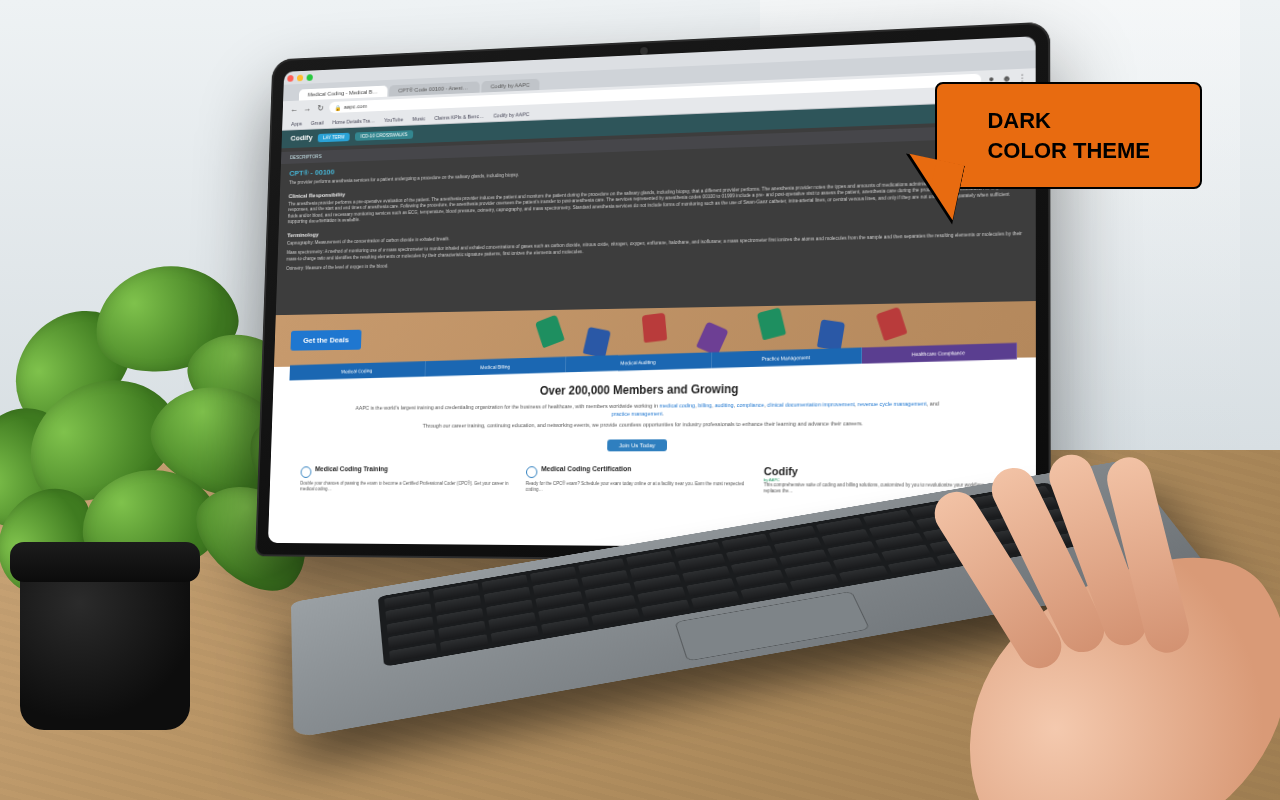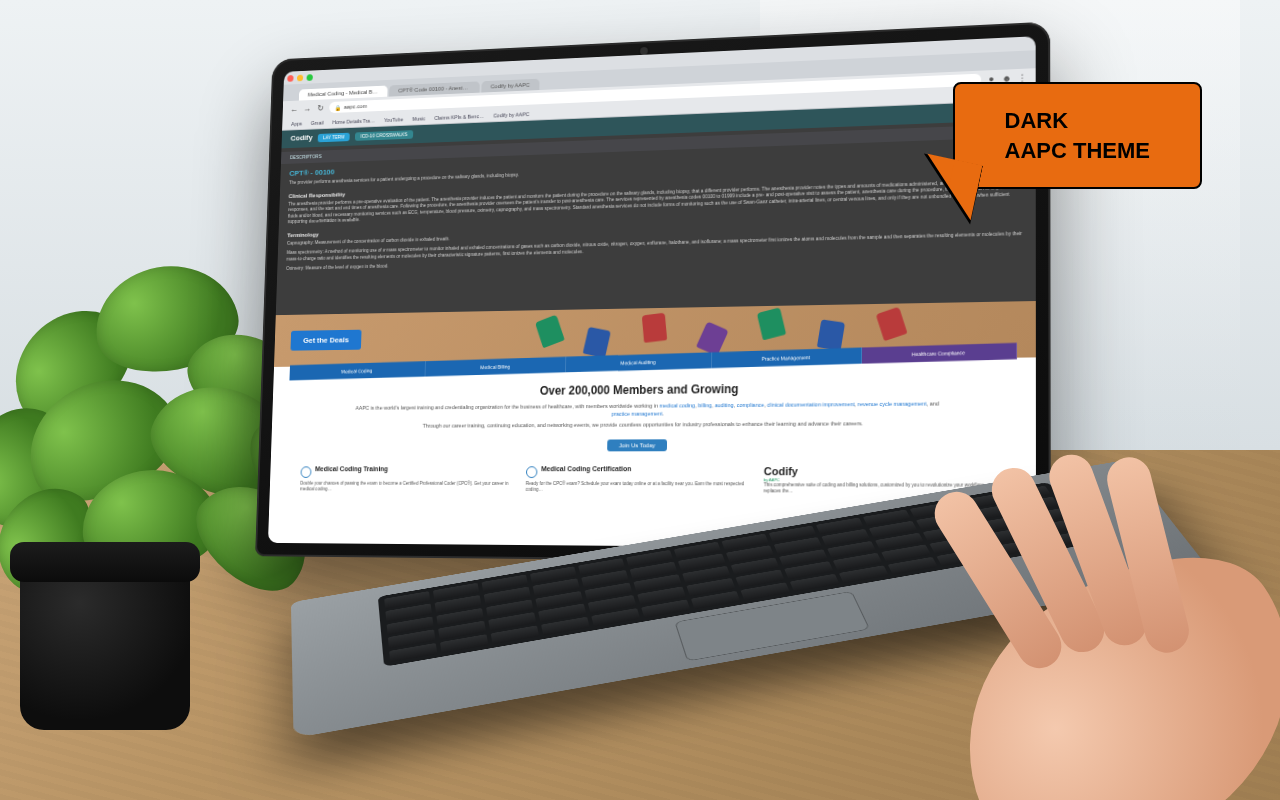--- a/index.html
+++ b/index.html
@@ -580,14 +580,14 @@
 <div class="hand-right">
   <div class="wrist"></div>
   <div class="finger" style="right:260px;bottom:120px;transform:rotate(-32deg)"></div>
   <div class="finger" style="right:210px;bottom:140px;transform:rotate(-26deg)"></div>
   <div class="finger" style="right:160px;bottom:150px;transform:rotate(-20deg)"></div>
   <div class="finger" style="right:110px;bottom:145px;transform:rotate(-14deg)"></div>
 </div>
 
 <div class="callout">
   <div>DARK</div>
-  <div>AAPC THEME</div>
+  <div>COLOR THEME</div>
 </div>
 
 </body></html>

